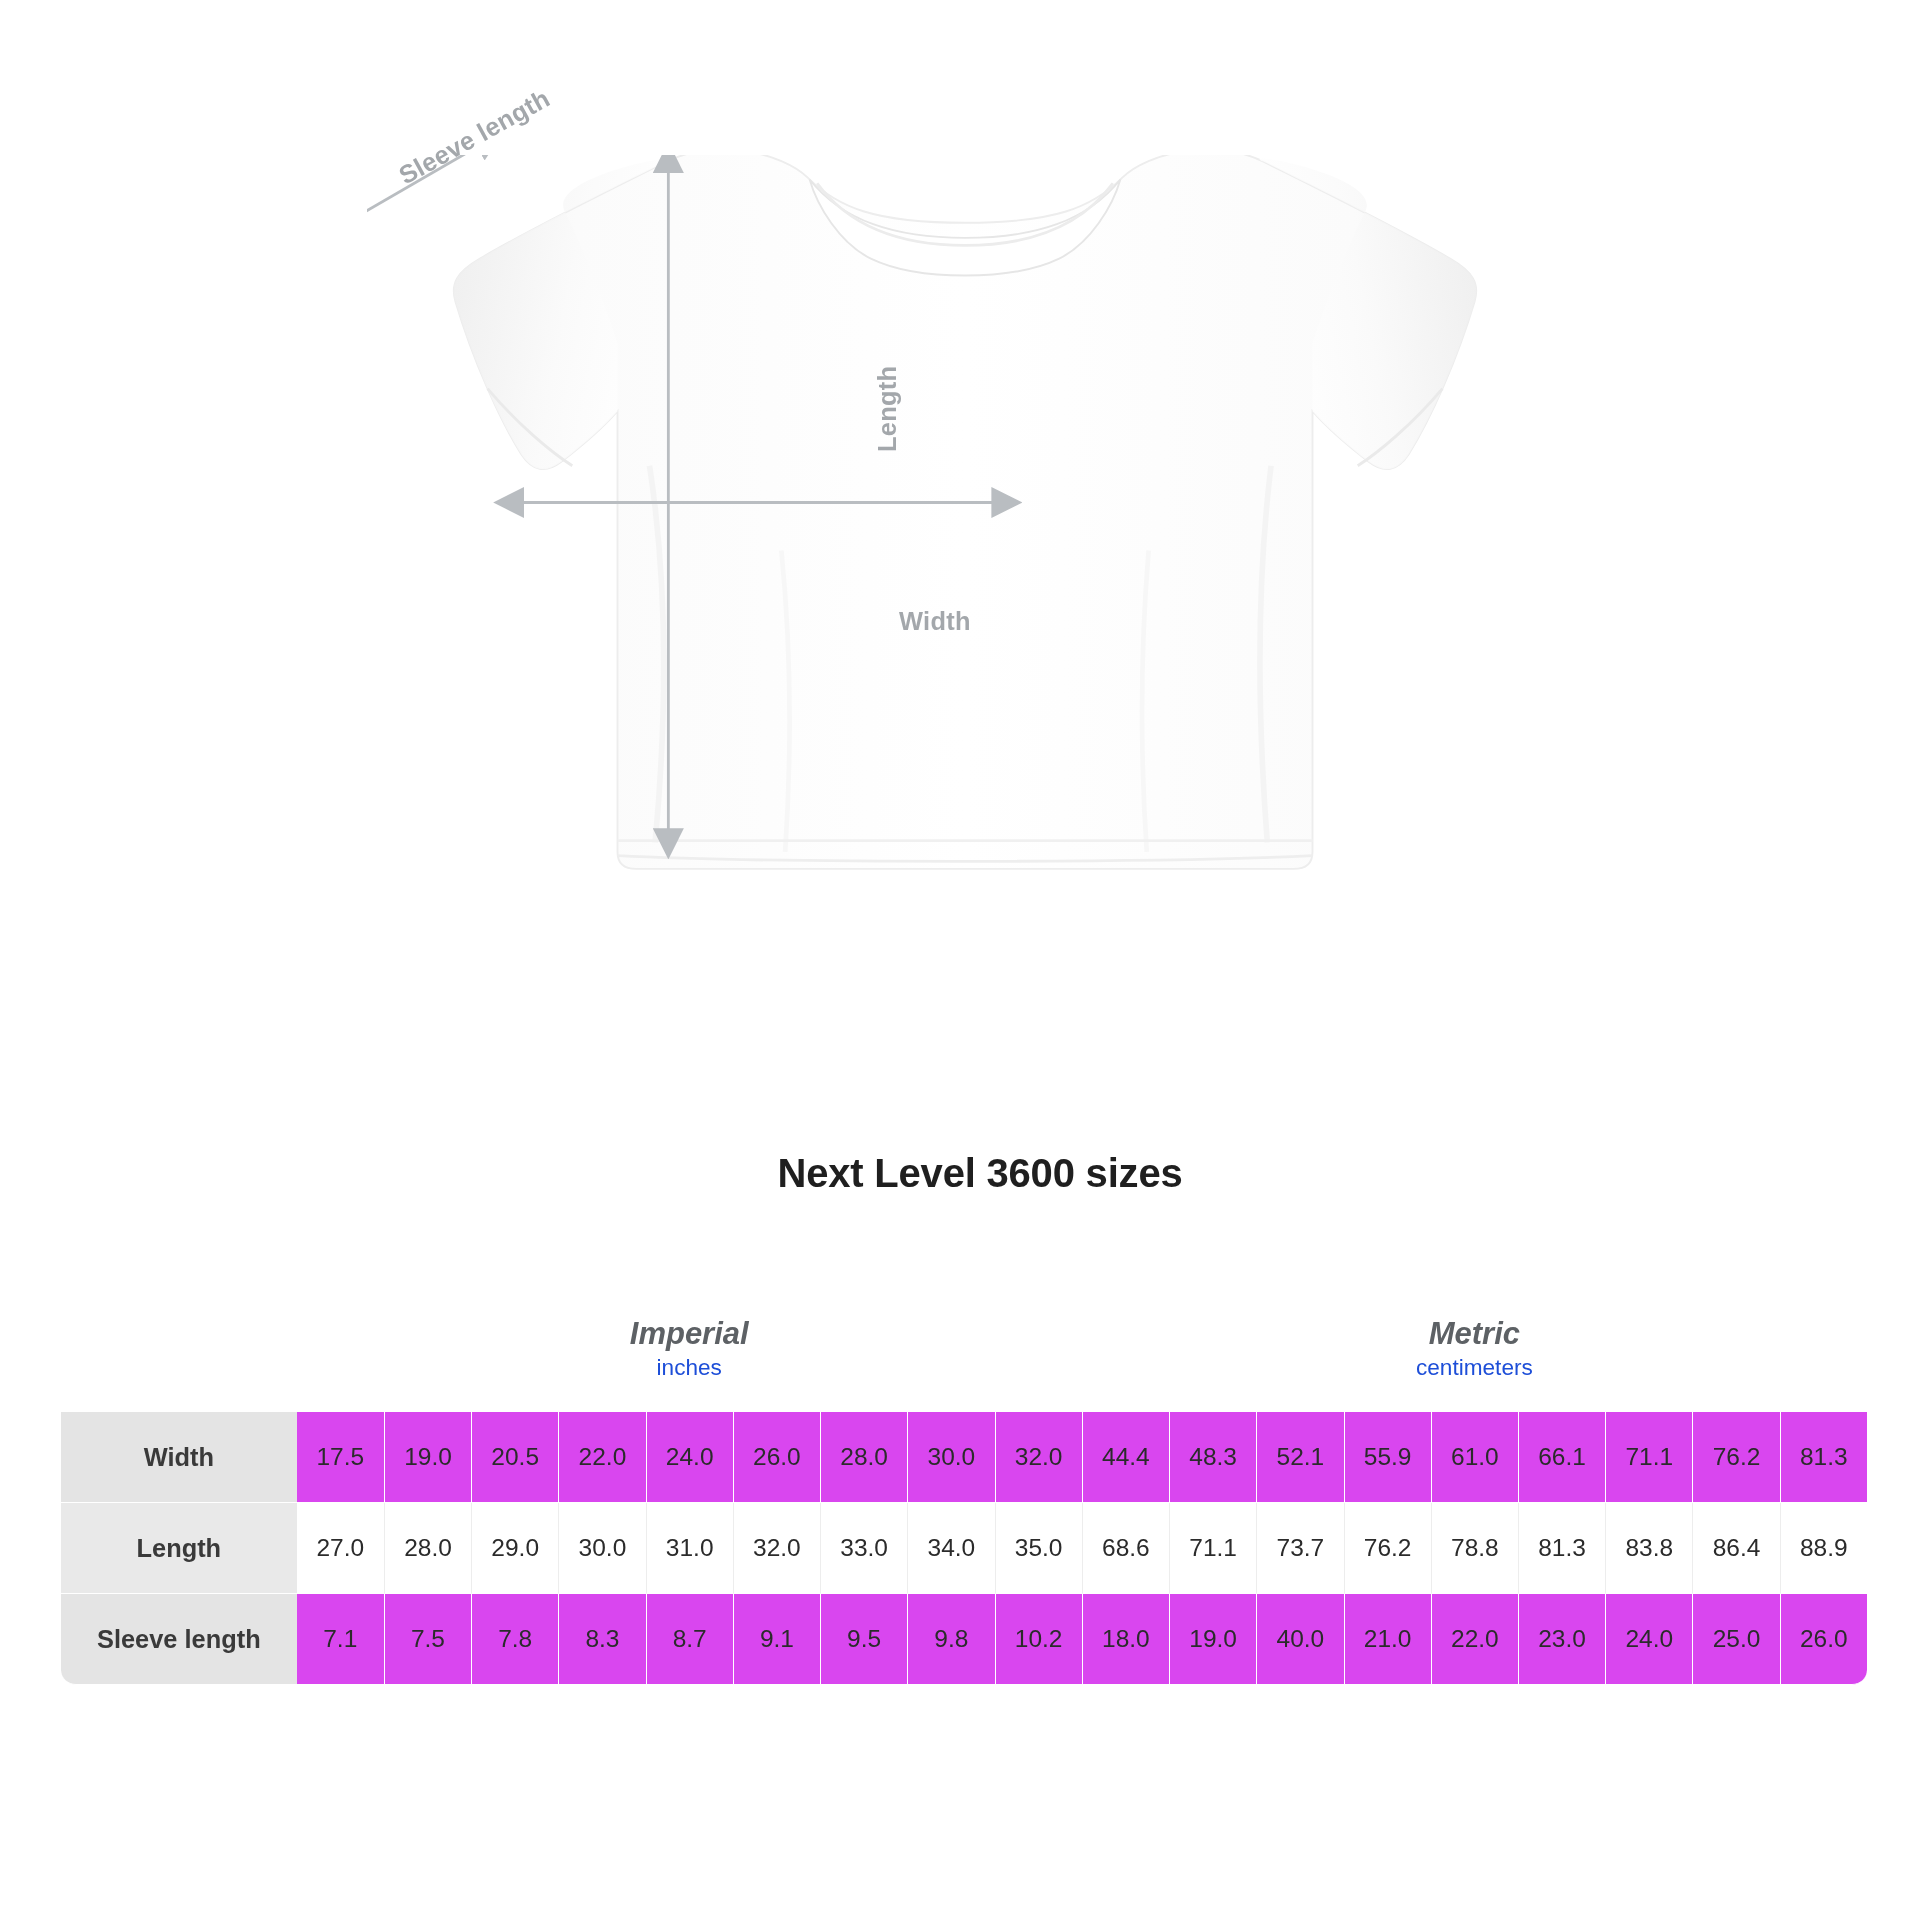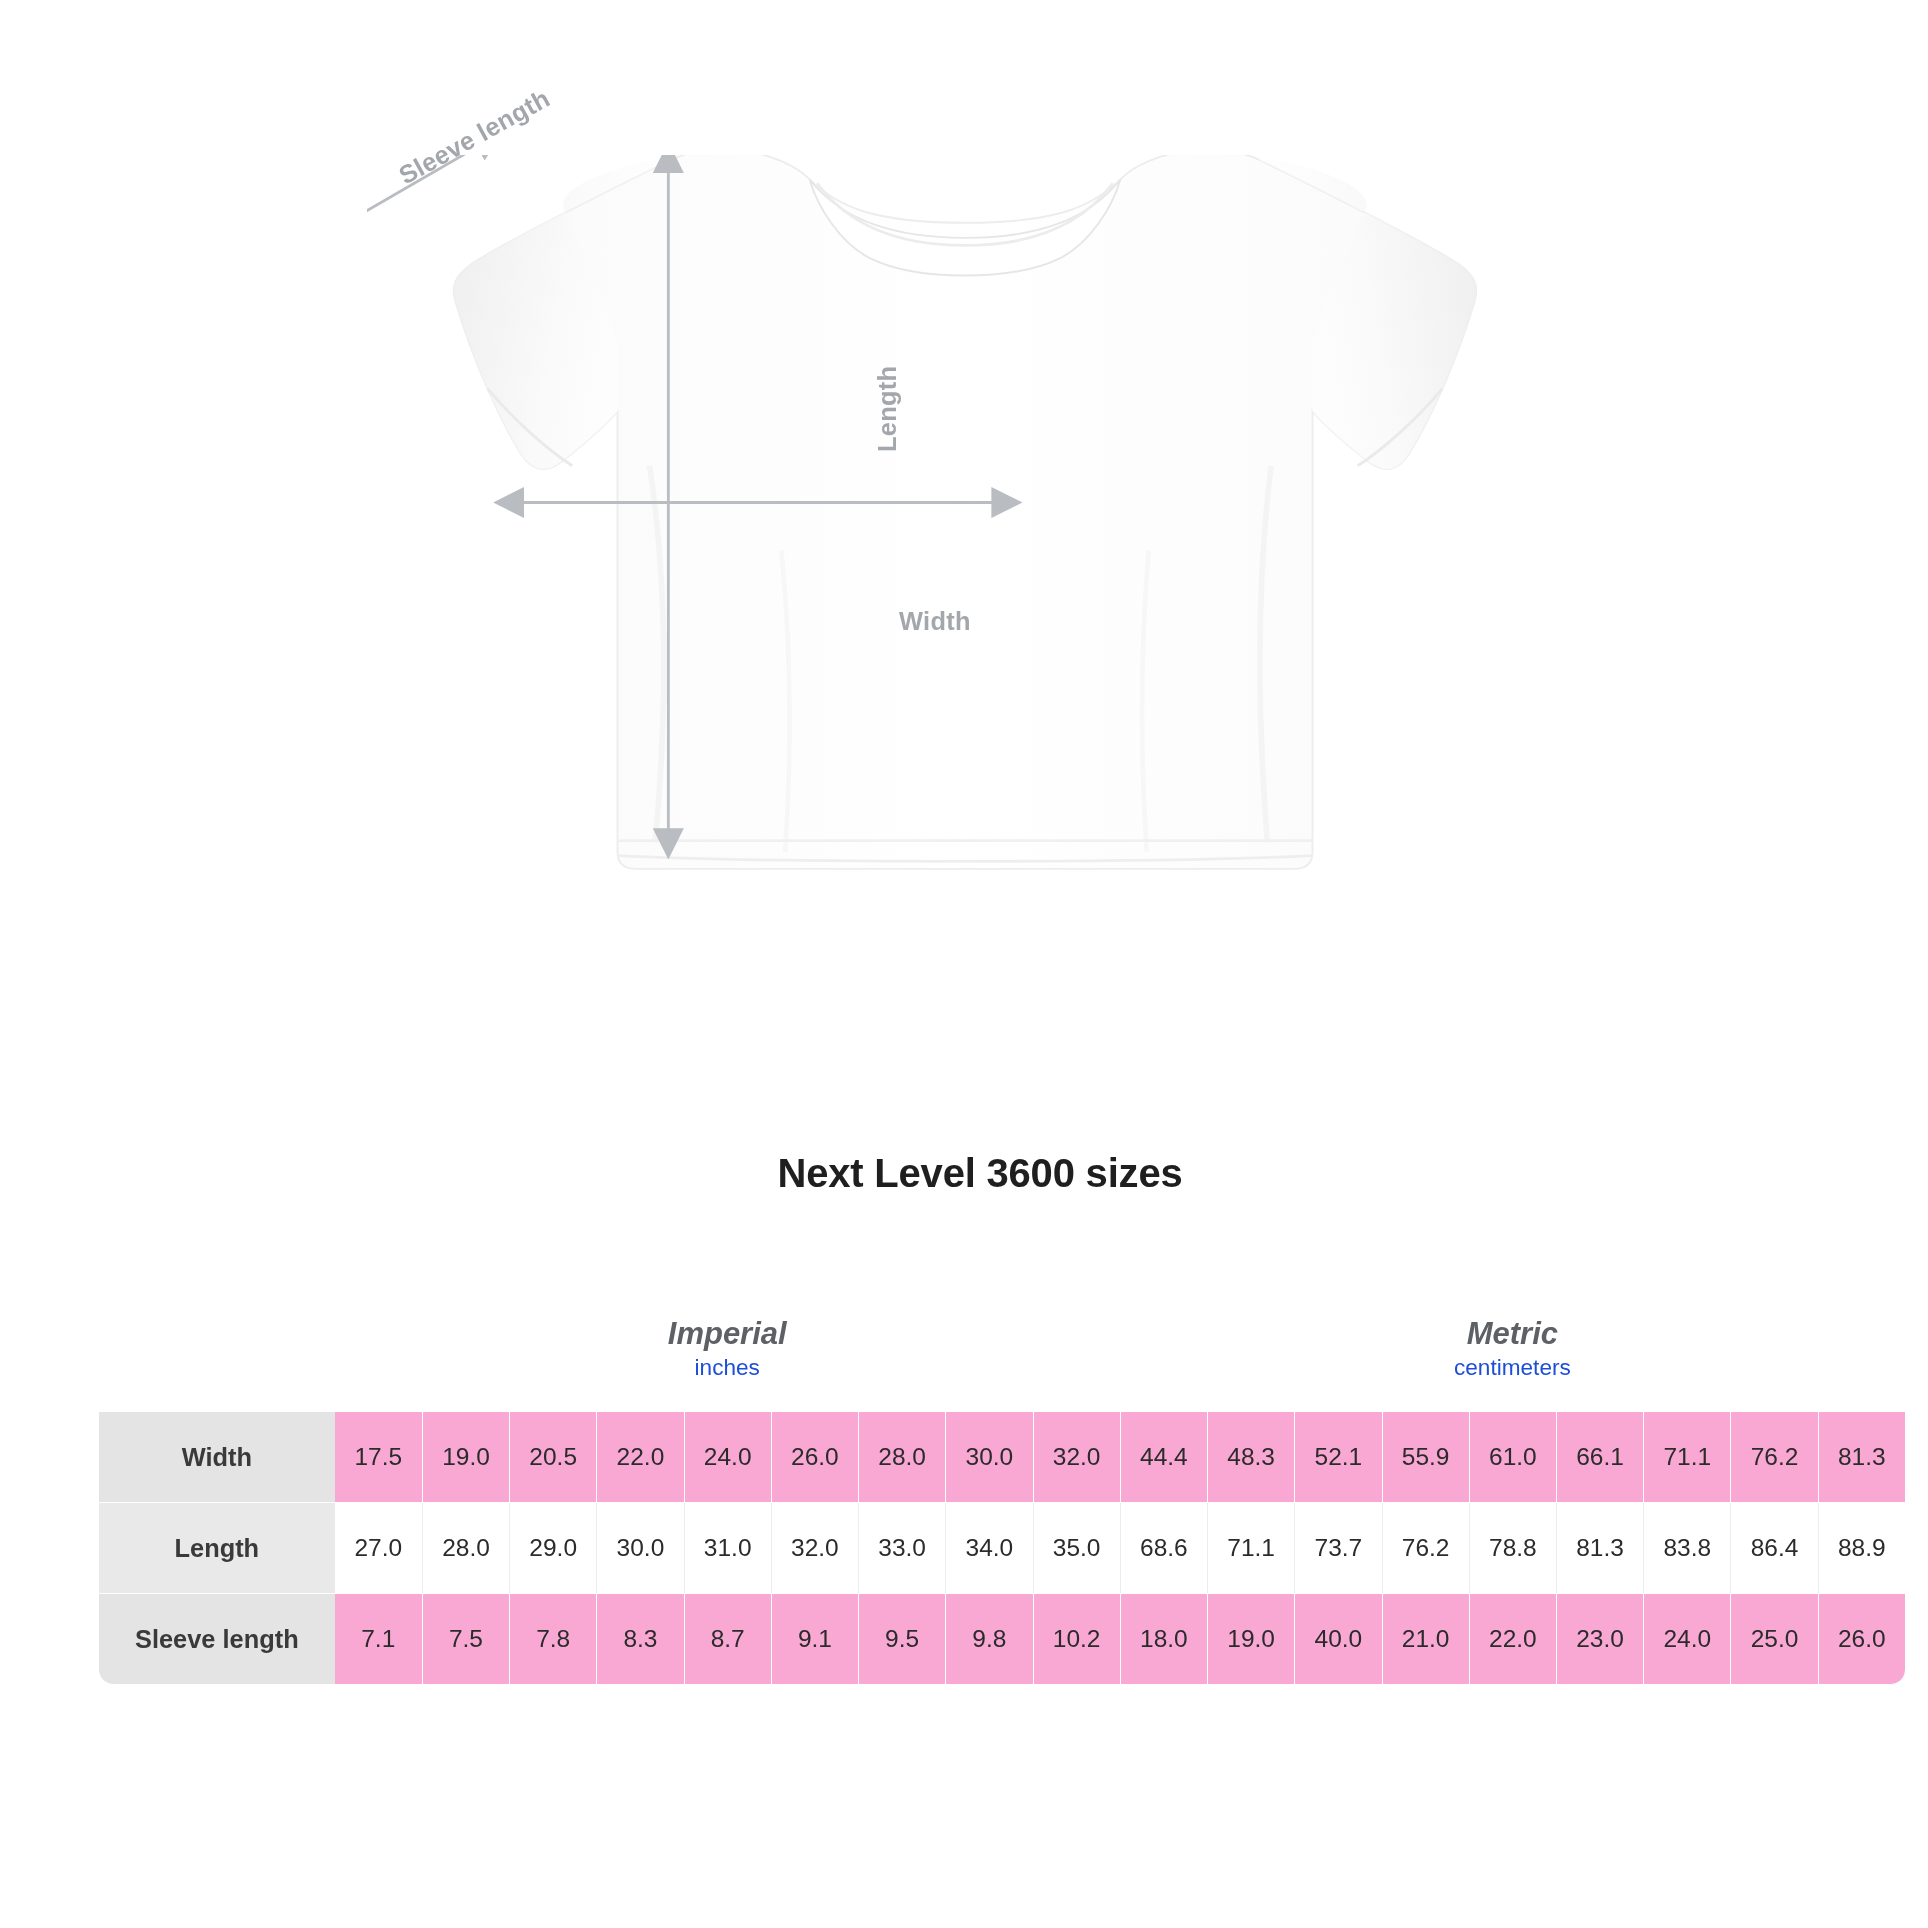--- a/index.html
+++ b/index.html
@@ -83,21 +83,20 @@
     color: #5a5a5a;
     margin: 0;
   }
 
   
   .table-wrap {
     position: absolute;
     left: 61px;
     top: 1290px;
     width: 1806px;
-    margin-left: 38px;
   }
   table.size-table {
     border-collapse: separate;
     border-spacing: 0;
     width: 1806px;
     table-layout: fixed;
   }
   table.size-table td, table.size-table th {
     padding: 0;
     text-align: center;
@@ -141,21 +140,21 @@
   .data-row td {
     height: 90px;
     border-bottom: 1.9px solid #ffffff;
   }
   .data-row td.rowhead {
     font-weight: bold;
     font-size: 25.4px;
     color: #3a3a3a;
     background: #e9e9e9;
   }
-  .data-row.shaded td { background: #f9a8d4; }
+  .data-row.shaded td { background: #d946ef; }
   .data-row.shaded td.rowhead { background: #e4e4e4; }
   .data-row.plain td { background: #ffffff; }
   .data-row.plain td.rowhead { background: #e9e9e9; }
 
   tr.data-row:last-child td.rowhead { border-bottom-left-radius: 15px; }
   tr.data-row:last-child td:last-child { border-bottom-right-radius: 15px; }
 
   .cell-div { border-left: 1.9px solid #ffffff; }
   .plain .cell-div { border-left: 1.9px solid #ededed; }
   .head-row .cell-div { border-left: 1.9px solid #ededed; }

